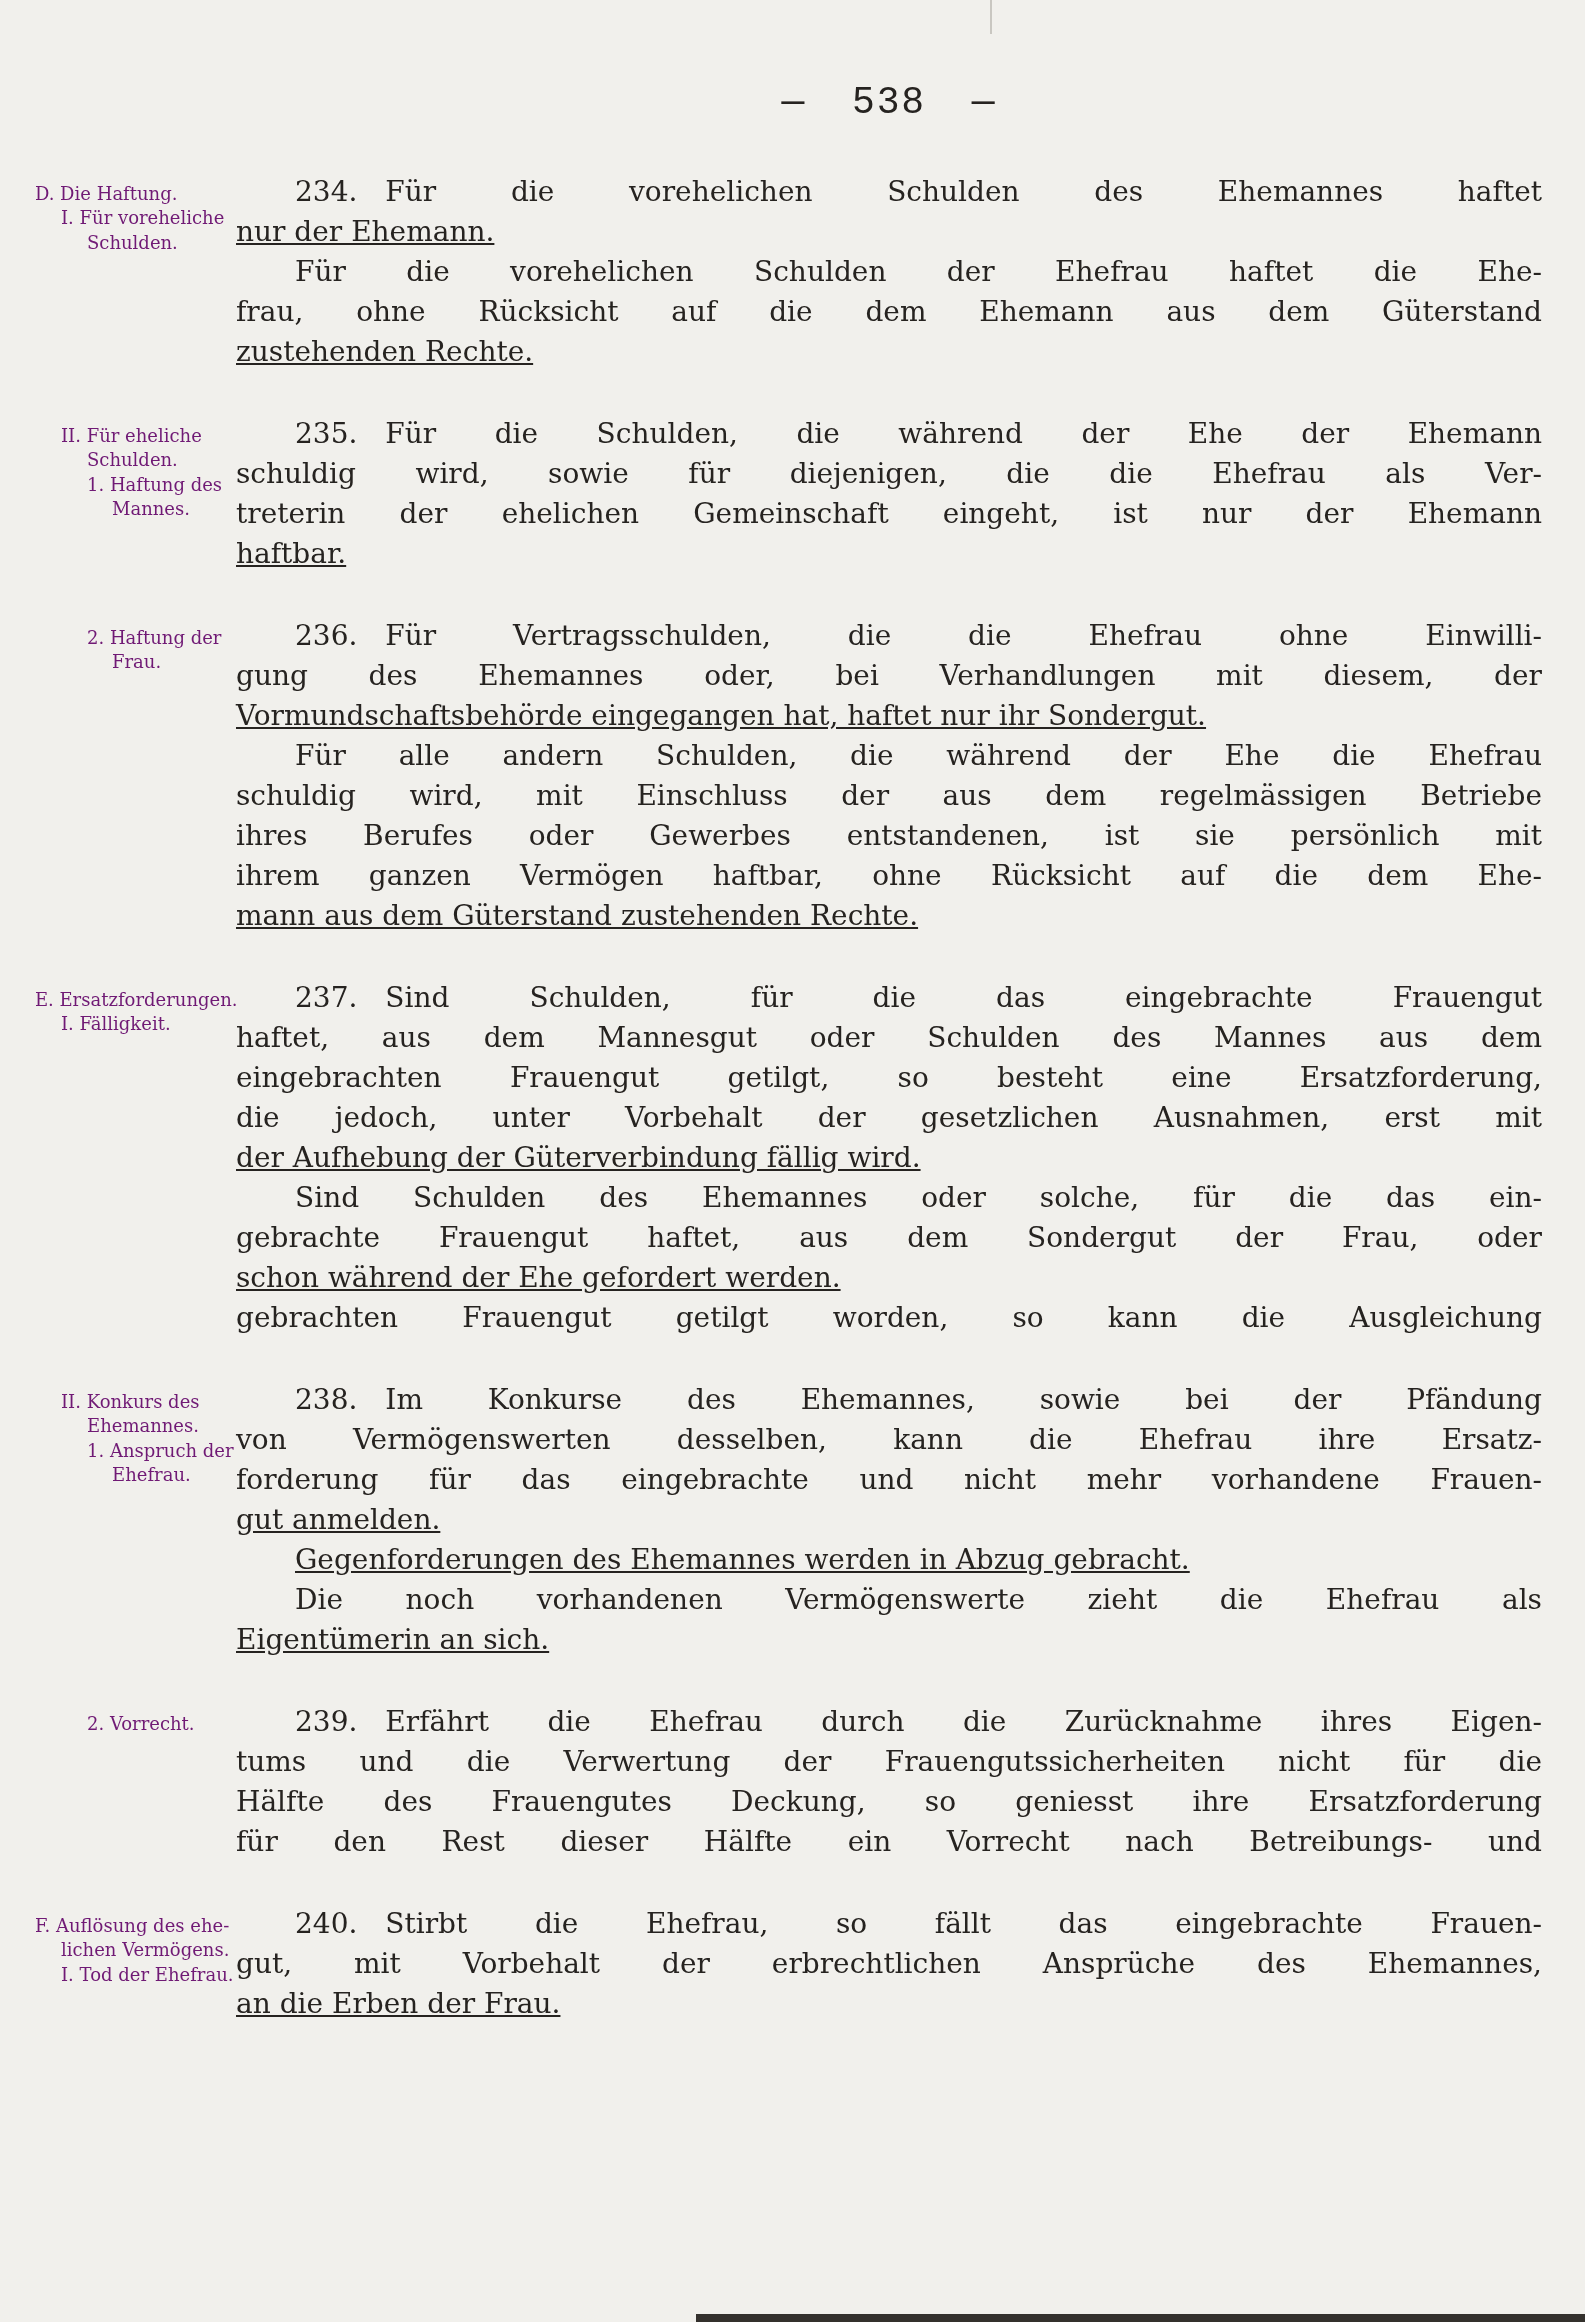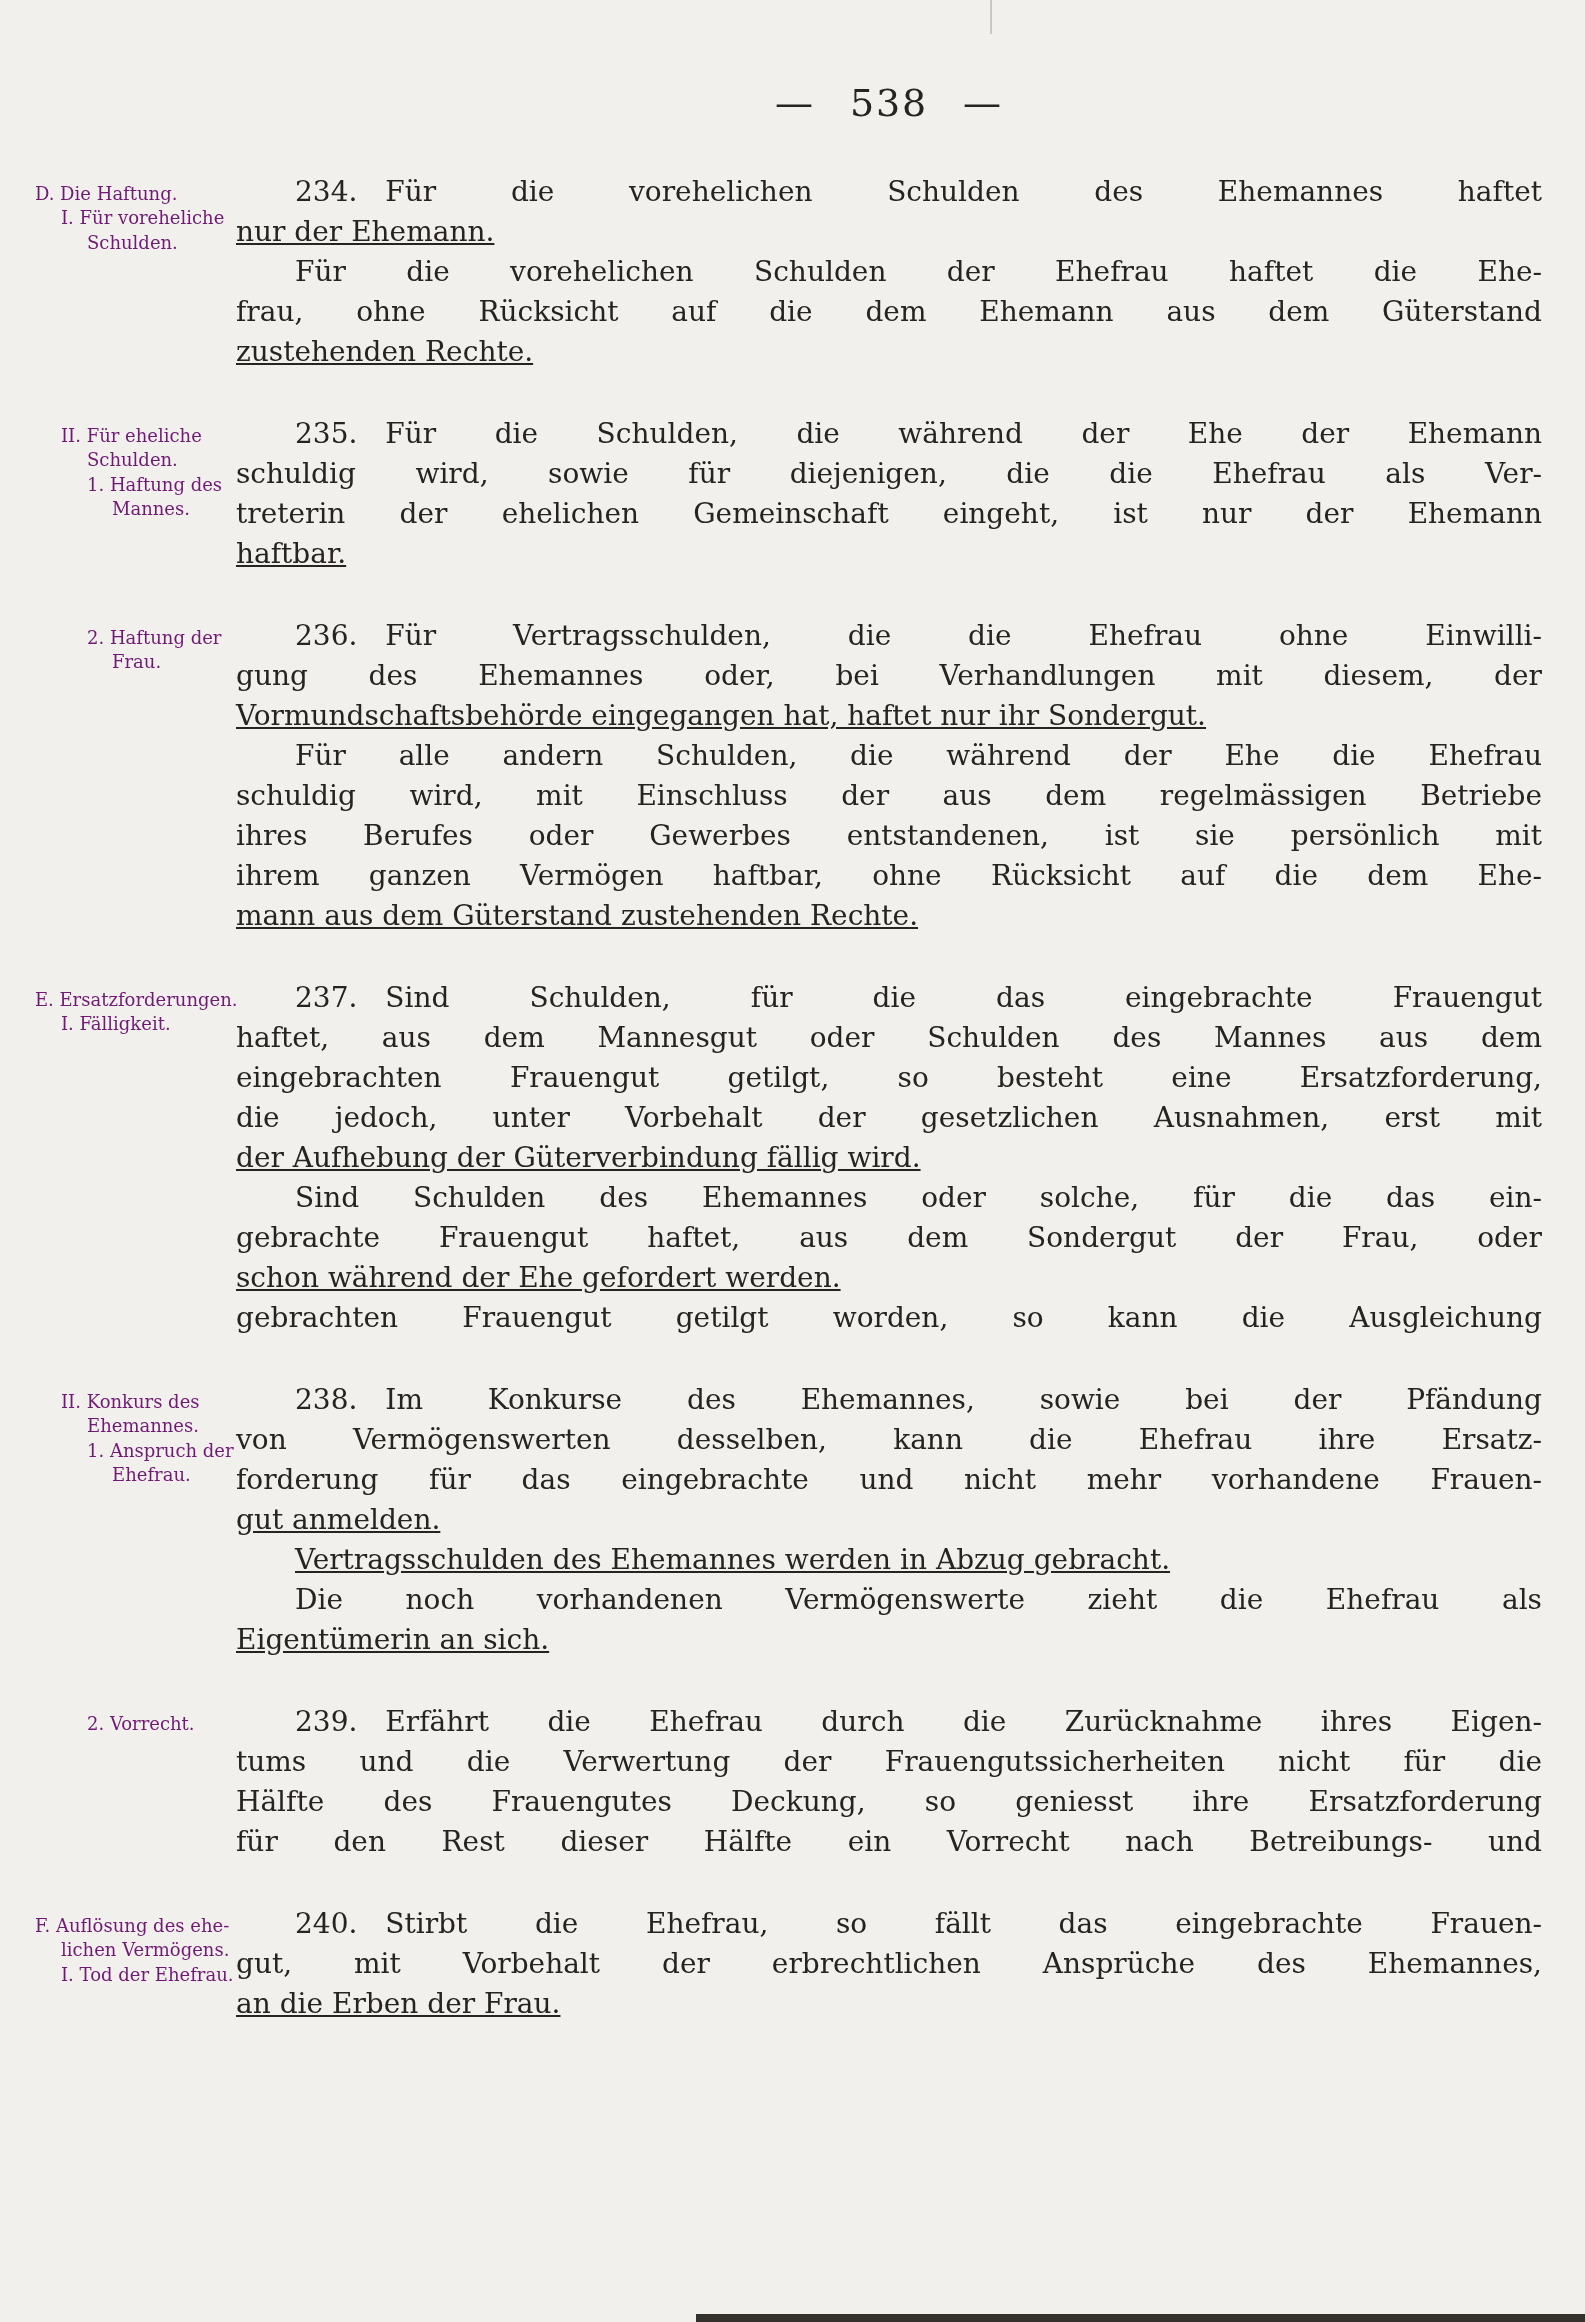--- a/index.html
+++ b/index.html
@@ -14,20 +14,21 @@
   }
   .inner{padding:81px 43px 0 33px;}
   .pageno{
     margin-left:203px;
     text-align:center;
     font-size:38px;line-height:44px;
     letter-spacing:1.9px;
     word-spacing:21px;
     margin-bottom:47px;
     white-space:nowrap;
+    font-family:Liberation Mono, monospace;
   }
   .article{display:flex;margin-bottom:42px;}
   .sidenote{flex:0 0 203px;width:203px;font-size:18px;line-height:24.6px;padding-top:9.5px;color:#701a75;}
   .sn-line{white-space:nowrap;}
   .l0{padding-left:1.9px;}
   .l1{padding-left:28px;}
   .l2{padding-left:54px;}
   .l3{padding-left:79px;}
   .content{flex:1;font-size:28px;line-height:40px;}
   .line{
@@ -144,21 +145,21 @@
             <div class="sn-line l3">Ehefrau.</div>
           </div>
           <div class="content">
             <div class="para">
               <div class="line first">238. Im Konkurse des Ehemannes, sowie bei der Pfändung</div>
               <div class="line">von Vermögenswerten desselben, kann die Ehefrau ihre Ersatz-</div>
               <div class="line">forderung für das eingebrachte und nicht mehr vorhandene Frauen-</div>
               <div class="line last">gut anmelden.</div>
             </div>
             <div class="para">
-              <div class="line first last">Vertragsschulden des Ehemannes werden in Abzug gebracht.</div>
+              <div class="line first last">Gegenforderungen des Ehemannes werden in Abzug gebracht.</div>
             </div>
             <div class="para">
               <div class="line first">Die noch vorhandenen Vermögenswerte zieht die Ehefrau als</div>
               <div class="line last">Eigentümerin an sich.</div>
             </div>
           </div>
         </div>
         <div class="article">
           <div class="sidenote">
             <div class="sn-line l2">2. Vorrecht.</div>

